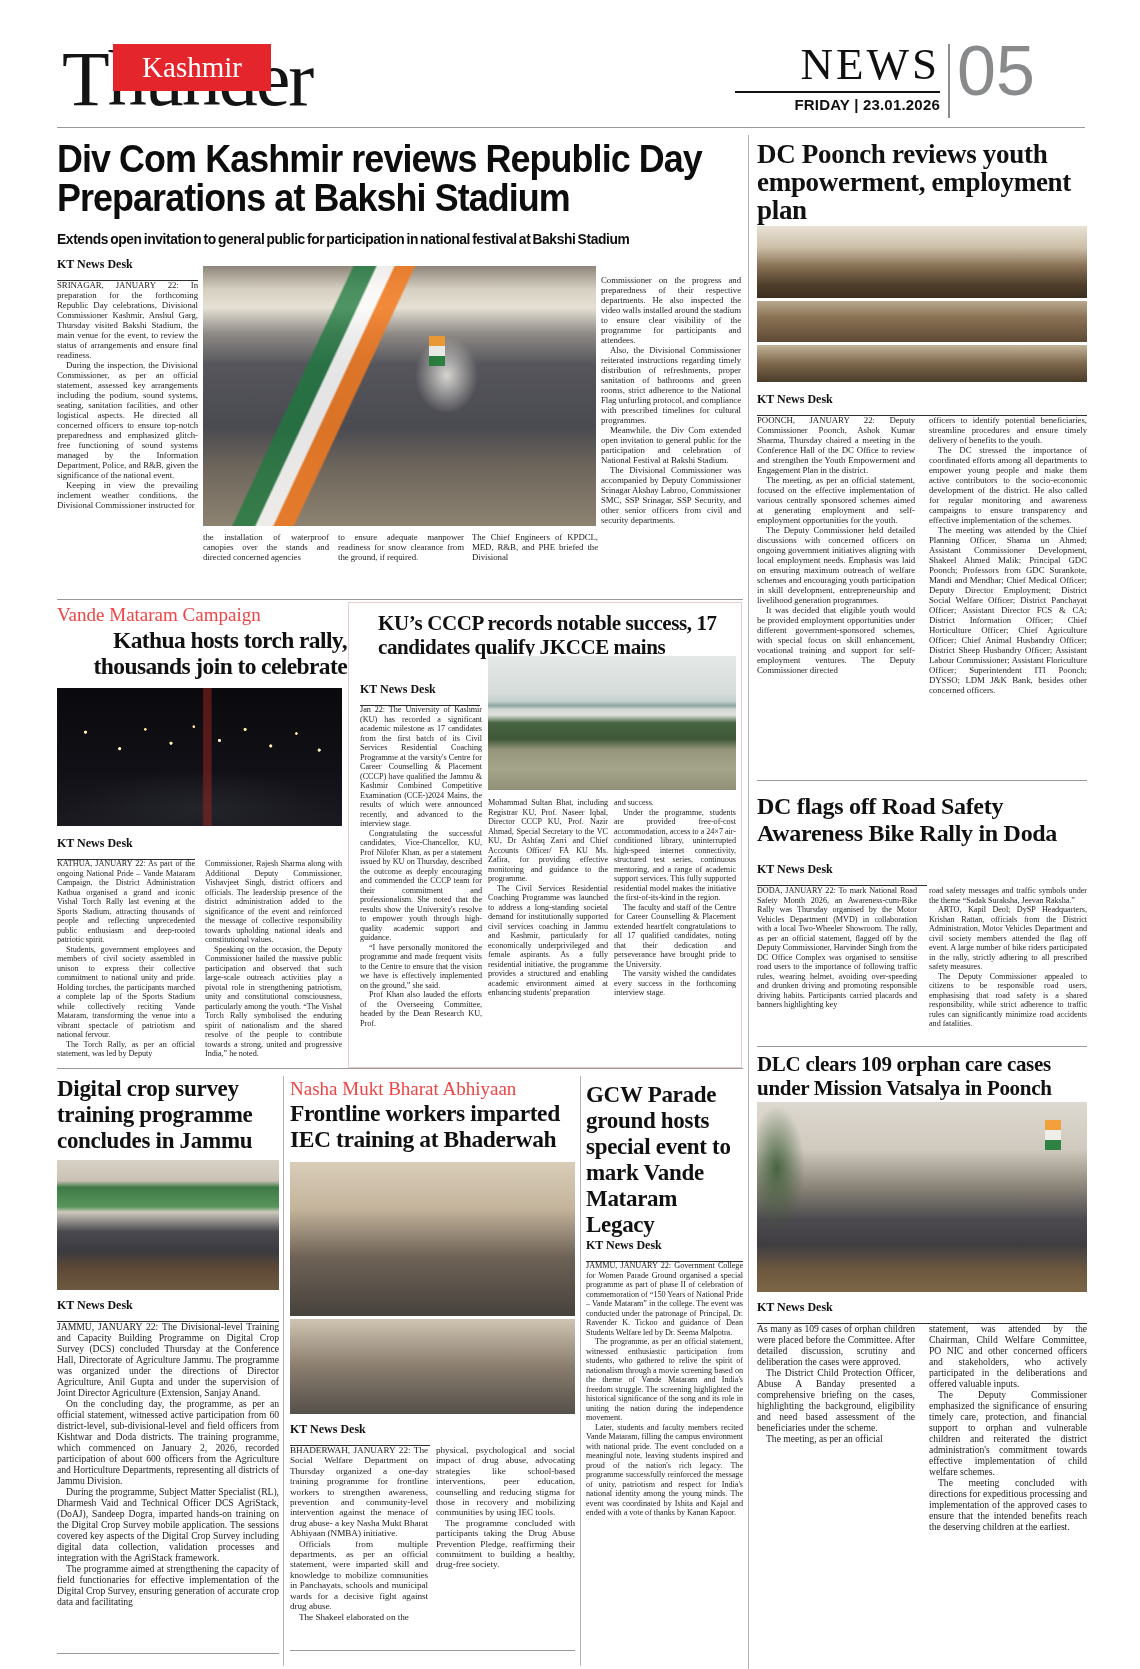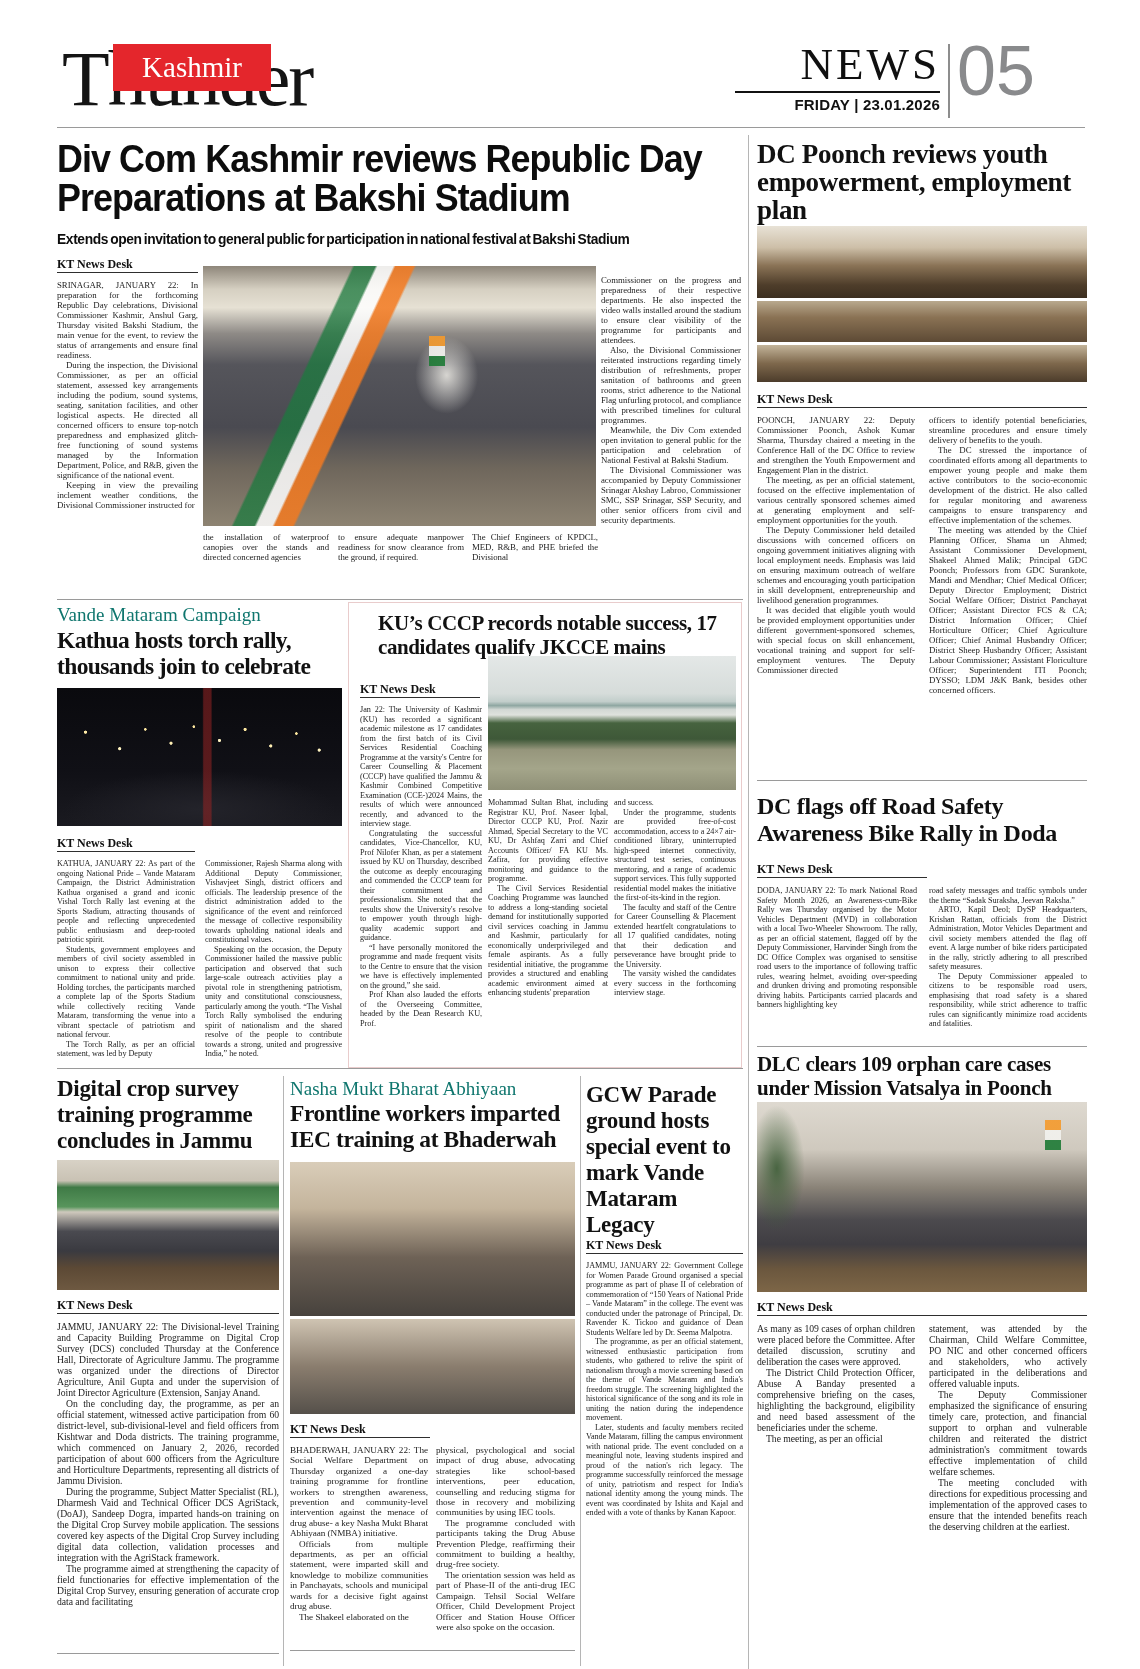--- a/index.html
+++ b/index.html
@@ -15,23 +15,23 @@
   .news-date{border-top:2px solid #111;margin-top:4px;padding-top:3px;
              font-family:"Liberation Sans",sans-serif;font-weight:bold;font-size:15px;letter-spacing:0.2px;color:#111;}
   .page-num{font-family:"Liberation Sans",sans-serif;font-size:70px;line-height:1;color:#898a8c;}
   
   .hrule{background:#9a9a9a;height:1px;}
   .vrule{background:#b5b5b5;width:1px;}
   
   .hl-sans{font-family:"Liberation Sans",sans-serif;font-weight:bold;color:#0d0d0d;letter-spacing:-1px;}
   .condensed{transform:scaleX(.92);transform-origin:0 0;}
   .hl-serif{font-family:"Liberation Serif",serif;font-weight:bold;color:#111;letter-spacing:-0.3px;}
-  .kicker{font-family:"Liberation Serif",serif;font-size:19px;color:#0f766e;}
+  .kicker{font-family:"Liberation Serif",serif;font-size:19px;color:#ef4444;}
   .byline{font-family:"Liberation Serif",serif;font-weight:bold;font-size:12px;color:#111;
-          border-bottom:1.5px solid #2e2e2e;padding-bottom:0;}
+          border-bottom:1.5px solid #2e2e2e;padding-bottom:8px;}
   
   .bodycol{font-family:"Liberation Serif",serif;font-size:9.2px;line-height:10.4px;color:#1d1d1d;
            overflow:hidden;letter-spacing:-0.05px;}
   .bodycol p{margin:0;text-align:justify;}
   .bodycol p + p{text-indent:9px;}
   .sm{font-size:8.2px;line-height:9.5px;}
   .md{font-size:8.8px;line-height:10px;}
   .lg{font-size:9.7px;line-height:11px;}
   
   .photo{overflow:hidden;}
@@ -133,21 +133,21 @@
       <p>It was decided that eligible youth would be provided employment opportunities under different government-sponsored schemes, with special focus on skill enhancement, vocational training and support for self-employment ventures. The Deputy Commissioner directed</p>
     </div>
   <div class="abs bodycol md" style="left:929px;top:415px;width:158px;height:357px;">
       <p>officers to identify potential beneficiaries, streamline procedures and ensure timely delivery of benefits to the youth.</p>
       <p>The DC stressed the importance of coordinated efforts among all departments to empower young people and make them active contributors to the socio-economic development of the district. He also called for regular monitoring and awareness campaigns to ensure transparency and effective implementation of the schemes.</p>
       <p>The meeting was attended by the Chief Planning Officer, Shama un Ahmed; Assistant Commissioner Development, Shakeel Ahmed Malik; Principal GDC Poonch; Professors from GDC Surankote, Mandi and Mendhar; Chief Medical Officer; Deputy Director Employment; District Social Welfare Officer; District Panchayat Officer; Assistant Director FCS &amp; CA; District Information Officer; Chief Horticulture Officer; Chief Agriculture Officer; Chief Animal Husbandry Officer; District Sheep Husbandry Officer; Assistant Labour Commissioner; Assistant Floriculture Officer; Superintendent ITI Poonch; DYSSO; LDM J&amp;K Bank, besides other concerned officers.</p>
     </div>
   <div class="abs hrule" style="left:757px;top:780px;width:330px;"></div>
 
   <div class="abs kicker" style="left:57px;top:604px;width:285px;">Vande Mataram Campaign</div>
-  <div class="abs hl-serif" style="left:57px;top:628px;width:290px;font-size:23.5px;line-height:1.1;letter-spacing:-0.6px;">Kathua hosts torch rally, thousands join to celebrate</div>
+  <div class="abs hl-serif" style="left:57px;top:628px;width:290px;font-size:23.5px;line-height:1.1;letter-spacing:-0.6px;text-align:right;">Kathua hosts torch rally, thousands join to celebrate</div>
   <div class="abs photo ph-kathua" style="left:57px;top:688px;width:285px;height:138px;"></div>
   <div class="abs byline" style="left:57px;top:836px;width:138px;">KT News Desk</div>
   <div class="abs bodycol sm" style="left:57px;top:859px;width:138px;height:204px;">
       <p>KATHUA, JANUARY 22: As part of the ongoing National Pride – Vande Mataram Campaign, the District Administration Kathua organised a grand and iconic Vishal Torch Rally last evening at the Sports Stadium, attracting thousands of people and reflecting unprecedented public enthusiasm and deep-rooted patriotic spirit.</p>
       <p>Students, government employees and members of civil society assembled in unison to express their collective commitment to national unity and pride. Holding torches, the participants marched a complete lap of the Sports Stadium while collectively reciting Vande Mataram, transforming the venue into a vibrant spectacle of patriotism and national fervour.</p>
       <p>The Torch Rally, as per an official statement, was led by Deputy</p>
     </div>
   <div class="abs bodycol sm" style="left:205px;top:859px;width:137px;height:204px;">
       <p>Commissioner, Rajesh Sharma along with Additional Deputy Commissioner, Vishavjeet Singh, district officers and officials. The leadership presence of the district administration added to the significance of the event and reinforced the message of collective responsibility towards upholding national ideals and constitutional values.</p>
       <p>Speaking on the occasion, the Deputy Commissioner hailed the massive public participation and observed that such large-scale outreach activities play a pivotal role in strengthening patriotism, unity and constitutional consciousness, particularly among the youth. “The Vishal Torch Rally symbolised the enduring spirit of nationalism and the shared resolve of the people to contribute towards a strong, united and progressive India,” he noted.</p>
@@ -225,21 +225,20 @@
   </div>
   <div class="abs byline" style="left:290px;top:1422px;width:140px;">KT News Desk</div>
   <div class="abs bodycol" style="left:290px;top:1445px;width:138px;height:200px;">
       <p>BHADERWAH, JANUARY 22: The Social Welfare Department on Thursday organized a one-day training programme for frontline workers to strengthen awareness, prevention and community-level intervention against the menace of drug abuse- a key Nasha Mukt Bharat Abhiyaan (NMBA) initiative.</p>
       <p>Officials from multiple departments, as per an official statement, were imparted skill and knowledge to mobilize communities in Panchayats, schools and municipal wards for a decisive fight against drug abuse.</p>
       <p>The Shakeel elaborated on the</p>
     </div>
   <div class="abs bodycol" style="left:436px;top:1445px;width:139px;height:200px;">
       <p>physical, psychological and social impact of drug abuse, advocating strategies like school-based interventions, peer education, counselling and reducing stigma for those in recovery and mobilizing communities by using IEC tools.</p>
       <p>The programme concluded with participants taking the Drug Abuse Prevention Pledge, reaffirming their commitment to building a healthy, drug-free society.</p>
-      <p>The orientation session was held as part of Phase-II of the anti-drug IEC Campaign. Tehsil Social Welfare Officer, Child Development Project Officer and Station House Officer were also spoke on the occasion.</p>
     </div>
   <div class="abs hrule" style="left:290px;top:1650px;width:285px;"></div>
 
   <div class="abs hl-serif" style="left:586px;top:1082px;width:158px;font-size:23px;line-height:1.13;">GCW Parade ground hosts special event to mark Vande Mataram Legacy</div>
   <div class="abs byline" style="left:586px;top:1238px;width:157px;">KT News Desk</div>
   <div class="abs bodycol sm" style="left:586px;top:1261px;width:157px;height:404px;">
       <p>JAMMU, JANUARY 22: Government College for Women Parade Ground organised a special programme as part of phase II of celebration of commemoration of “150 Years of National Pride – Vande Mataram” in the college. The event was conducted under the patronage of Principal, Dr. Ravender K. Tickoo and guidance of Dean Students Welfare led by Dr. Seema Malpotra.</p>
       <p>The programme, as per an official statement, witnessed enthusiastic participation from students, who gathered to relive the spirit of nationalism through a movie screening based on the theme of Vande Mataram and India's freedom struggle. The screening highlighted the historical significance of the song and its role in uniting the nation during the independence movement.</p>
       <p>Later, students and faculty members recited Vande Mataram, filling the campus environment with national pride. The event concluded on a meaningful note, leaving students inspired and proud of the nation's rich legacy. The programme successfully reinforced the message of unity, patriotism and respect for India's national identity among the young minds. The event was coordinated by Ishita and Kajal and ended with a vote of thanks by Kanan Kapoor.</p>
     </div>

